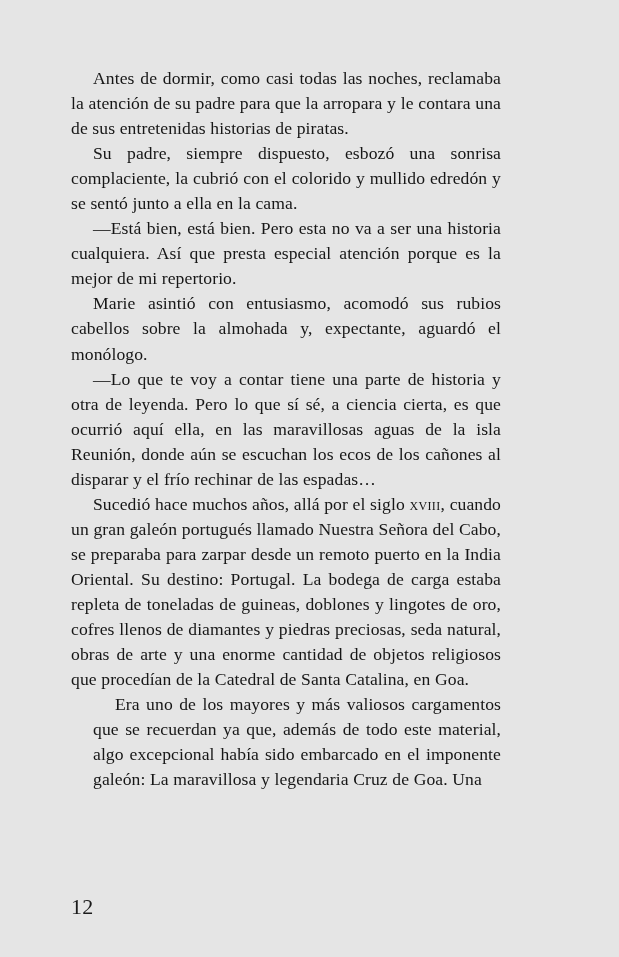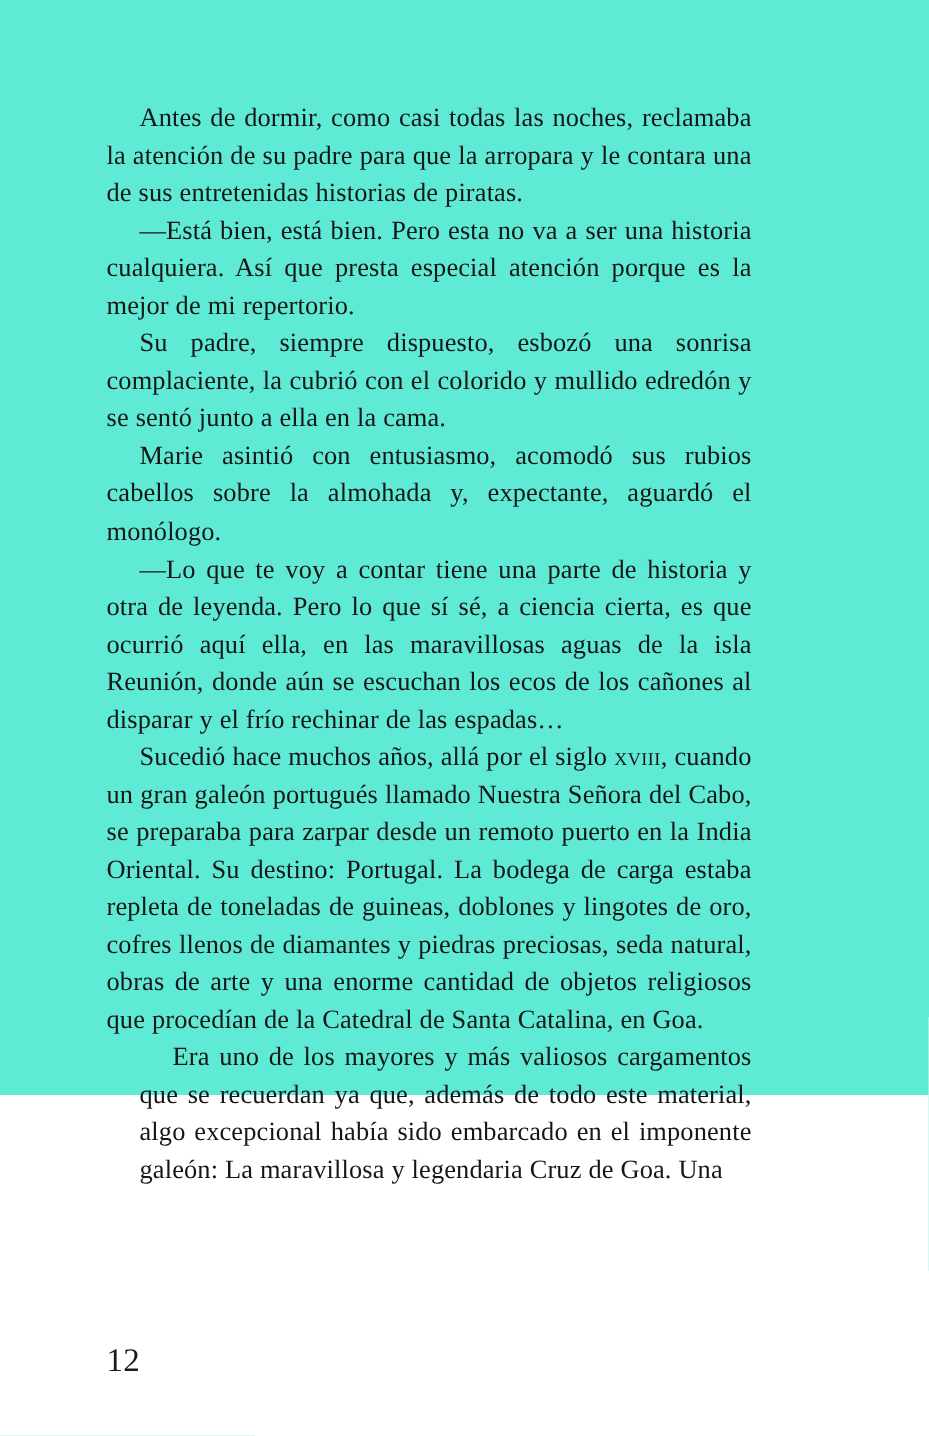--- a/index.html
+++ b/index.html
@@ -15,22 +15,22 @@
     font-family: "Liberation Serif", "DejaVu Serif", serif;
     color: #161616;
     -webkit-font-smoothing: antialiased;
   }
 
   #page {
     position: absolute;
     left: 0;
     top: 0;
     width: 619px;
-    height: 730px;
-    background: #5eead4;
+    height: 957px;
+    background: #e5e5e5;
   }
 
   #text-block {
     position: absolute;
     left: 71px;
     top: 66px;
     width: 430px;
   }
 
   .para {
@@ -76,23 +76,23 @@
 </head>
 <body>
 
 <div id="page">
 
   <div id="text-block">
 
     <p class="para">Antes de dormir, como casi todas las noches, reclamaba la atención de su padre para que la arropara y le contara una de sus entretenidas historias de piratas.</p>
 
 
+    <p class="para">Su padre, siempre dispuesto, esbozó una sonrisa complaciente, la cubrió con el colorido y mullido edredón y se sentó junto a ella en la cama.</p>
+
     <p class="para dialogue">—Está bien, está bien. Pero esta no va a ser una historia cualquiera. Así que presta especial atención porque es la mejor de mi repertorio.</p>
-
-    <p class="para">Su padre, siempre dispuesto, esbozó una sonrisa complaciente, la cubrió con el colorido y mullido edredón y se sentó junto a ella en la cama.</p>
 
     <p class="para">Marie asintió con entusiasmo, acomodó sus rubios cabellos sobre la almohada y, expectante, aguardó el monólogo.</p>
 
     <p class="para dialogue">—Lo que te voy a contar tiene una parte de historia y otra de leyenda. Pero lo que sí sé, a ciencia cierta, es que ocurrió aquí ella, en las maravillosas aguas de la isla Reunión, donde aún se escuchan los ecos de los cañones al disparar y el frío rechinar de las espadas…</p>
 
     <p class="para"><span>Sucedió hace muchos años, allá por el siglo </span><span class="smallcaps">xviii</span><span>, cuando un gran galeón portugués llamado Nuestra Señora del Cabo, se preparaba para zarpar desde un remoto puerto en la India Oriental. Su destino: Portugal. La bodega de carga estaba repleta de toneladas de guineas, doblones y lingotes de oro, cofres llenos de diamantes y piedras preciosas, seda natural, obras de arte y una enorme cantidad de objetos religiosos que procedían de la Catedral de Santa Catalina, en Goa.</span></p>
 
     <p class="para">Era uno de los mayores y más valiosos cargamentos que se recuerdan ya que, además de todo este material, algo excepcional había sido embarcado en el imponente galeón: La maravillosa y legendaria Cruz de Goa. Una</p>
 
   </div>

